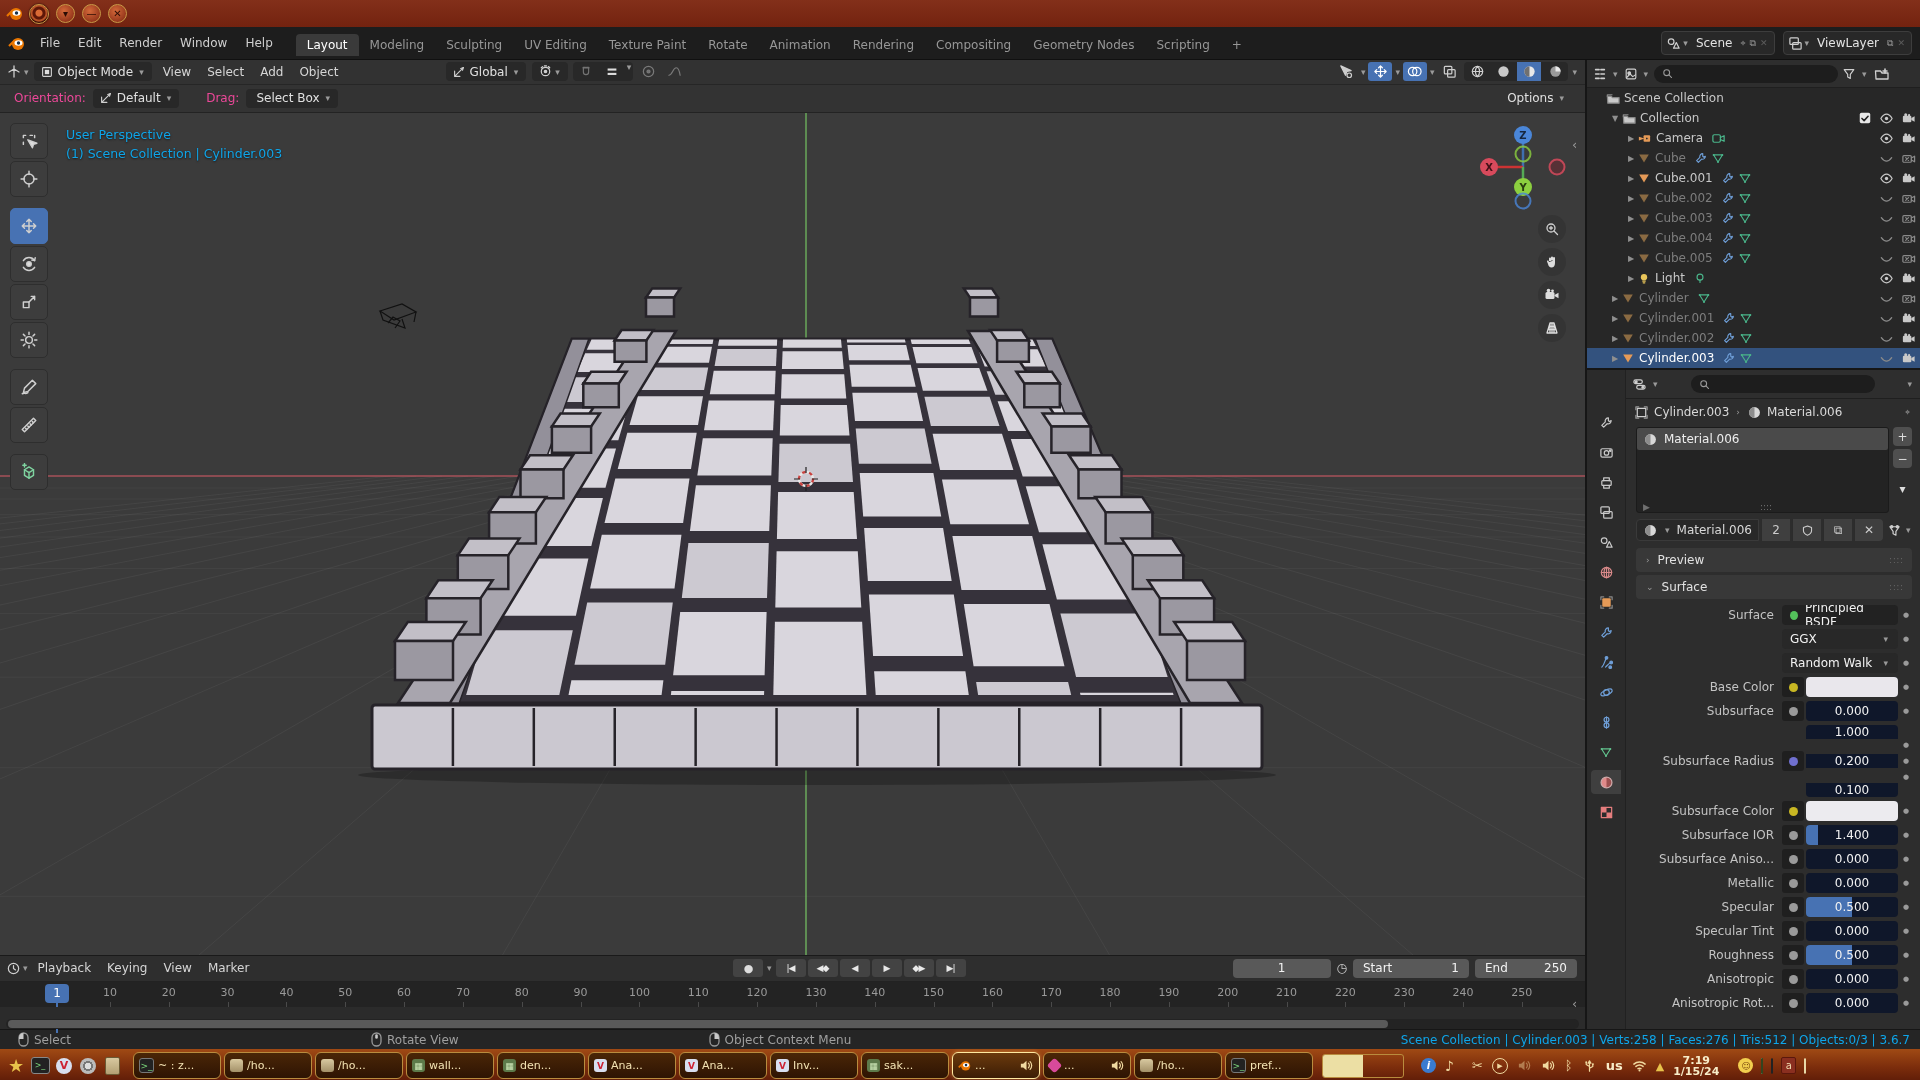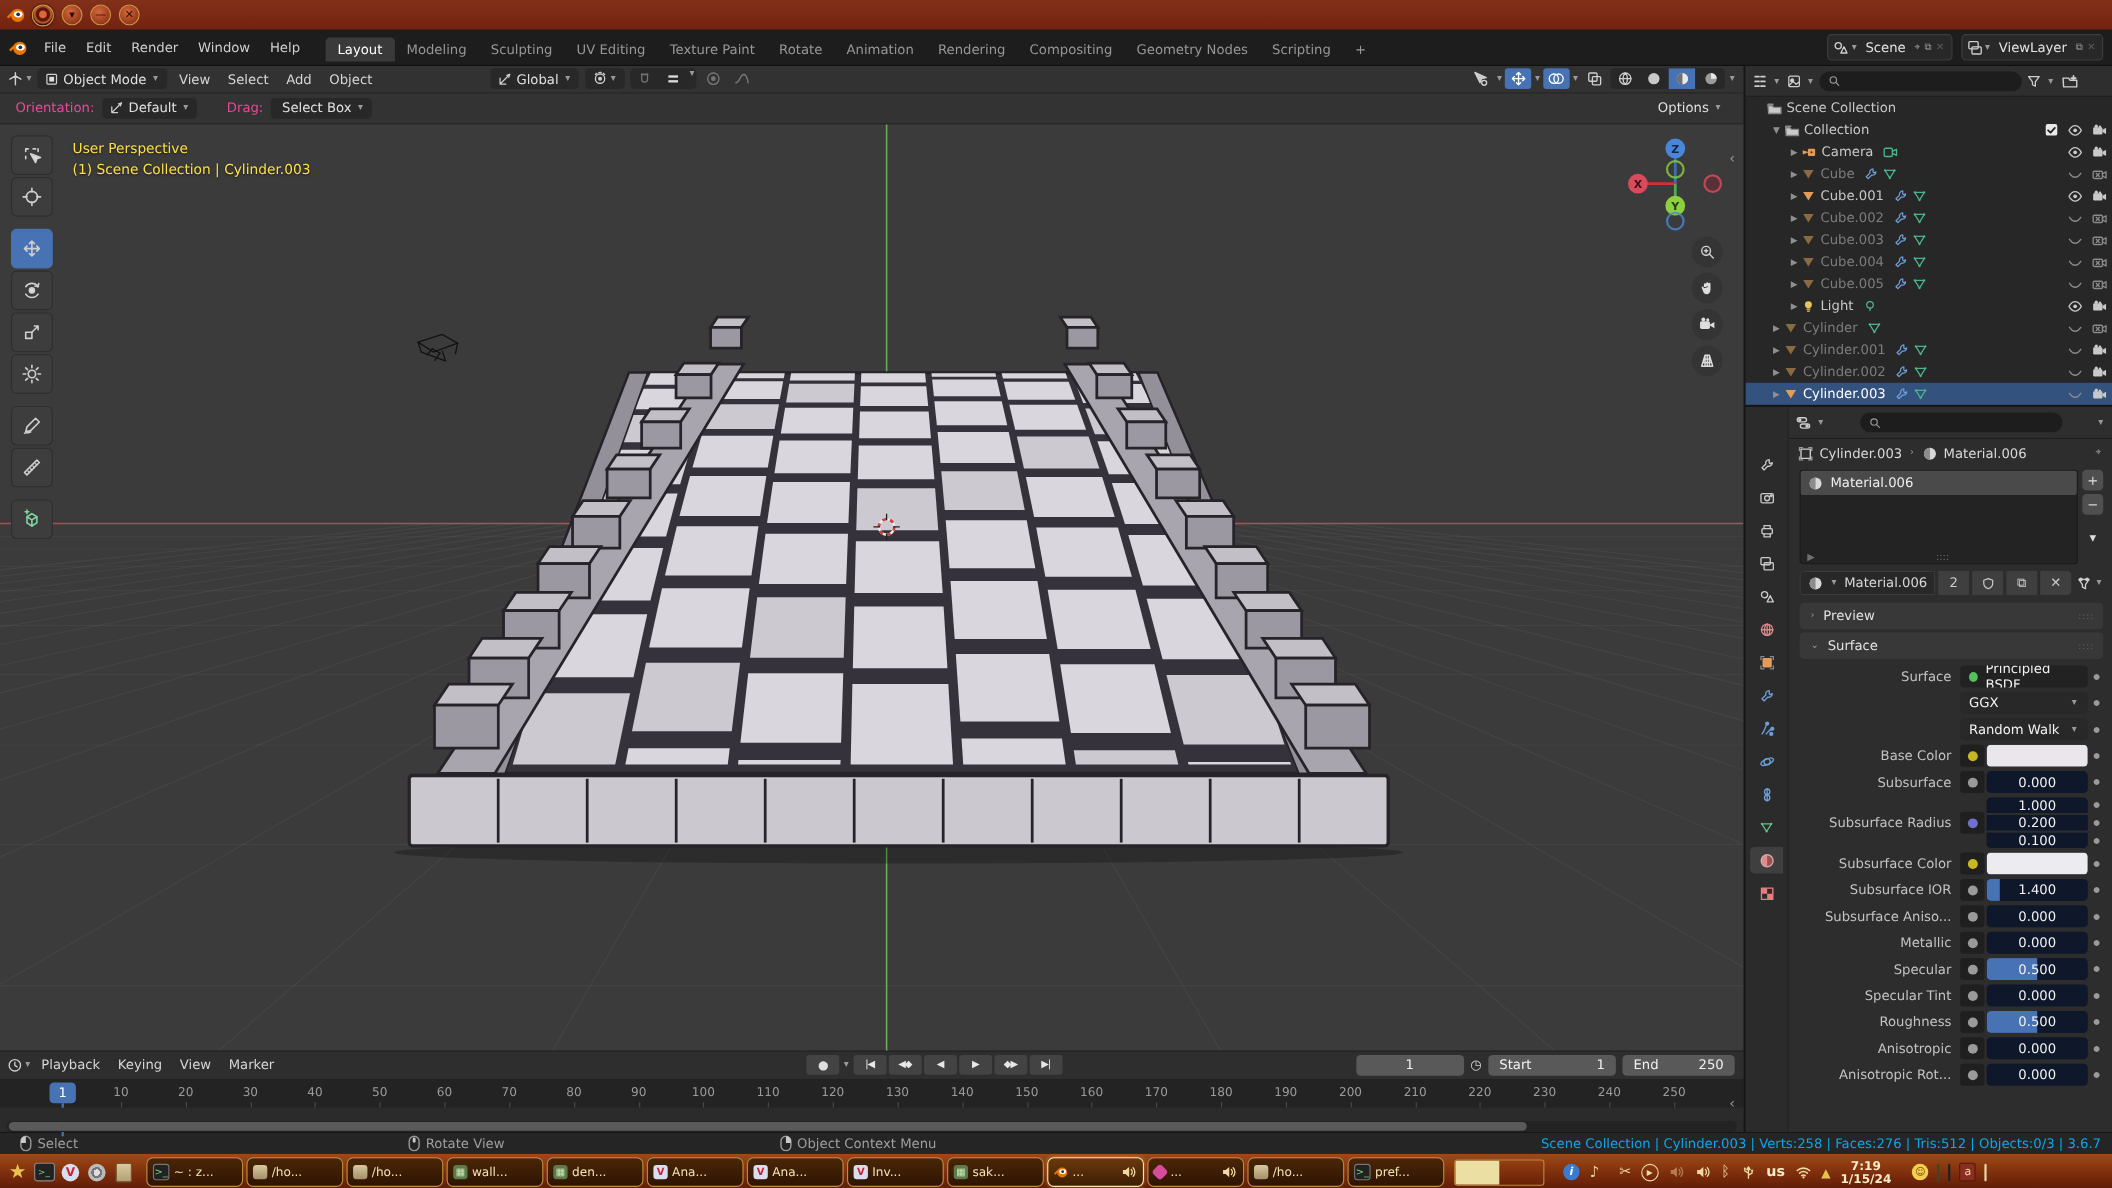--- a/index.html
+++ b/index.html
@@ -35,21 +35,21 @@
   .seg{display:flex;background:#282828;border-radius:4px;overflow:hidden;margin:0 2px;}
   .seg .tog{border-radius:0;}
   .glabel{color:#ec4899;margin:0 4px;}
   
   #workrow{display:flex;height:969px;}
   #leftcol{width:1585px;display:flex;flex-direction:column;border-right:2px solid #161616;}
   #rightcol{width:333px;display:flex;flex-direction:column;background:#2d2d2d;}
   
   #viewport{position:relative;height:845px;background:#3b3b3b;overflow:hidden;}
   #scene{position:absolute;left:0;top:0;}
-  #vp-overlay{position:absolute;left:66px;top:12px;color:#fde047;text-shadow:0 1px 2px rgba(0,0,0,.6);line-height:19px;font-size:12.5px;}
+  #vp-overlay{position:absolute;left:66px;top:12px;color:#0ea5e9;text-shadow:0 1px 2px rgba(0,0,0,.6);line-height:19px;font-size:12.5px;}
   #toolbar-col{position:absolute;left:10px;top:10px;display:flex;flex-direction:column;gap:2px;}
   .tool-btn{width:36px;height:34px;background:#3d3d3d;border:1px solid #2e2e2e;border-radius:5px;display:flex;align-items:center;justify-content:center;}
   .tool-btn.active{background:#4772b3;border-color:#4772b3;}
   .tool-gap{height:7px;}
   #nav-gizmo{position:absolute;left:1478px;top:8px;width:90px;height:92px;}
   .nav-btn{position:absolute;left:1538px;width:28px;height:28px;border-radius:50%;display:flex;align-items:center;justify-content:center;background:rgba(40,40,40,.35);color:#e0e0e0;}
   .pull-tab{position:absolute;color:#9a9a9a;font-size:13px;}
   #cursor3d{position:absolute;}
   #camera-obj{position:absolute;}
   
@@ -101,21 +101,21 @@
   .prow .plabel{width:148px;text-align:right;color:#c3c3c3;padding-right:8px;white-space:nowrap;overflow:hidden;}
   .socket{width:22px;height:20px;background:#1f1f1f;border-radius:3px;display:flex;align-items:center;justify-content:center;margin-right:2px;}
   .socket i{width:9px;height:9px;border-radius:50%;display:block;}
   .pfield{flex:1;height:20px;background:#0f172a;border-radius:4px;position:relative;display:flex;align-items:center;justify-content:center;color:#f2f2f2;overflow:hidden;}
   .pfield .fillbar{position:absolute;left:0;top:0;bottom:0;background:#4772b3;}
   .pfield .vtxt{position:relative;}
   .pfield.dropdown{background:#282828;justify-content:flex-start;padding:0 8px;}
   .pfield.dropdown .vtxt{flex:1;}
   .pfield.menubtn{background:#222222;justify-content:flex-start;padding:0 8px;gap:7px;}
   .keydot{width:16px;display:flex;justify-content:center;color:#9a9a9a;font-size:7px;}
-  .vecstack{flex:1;display:flex;flex-direction:column;gap:2px;}
+  .vecstack{flex:1;display:flex;flex-direction:column;gap:15px;}
   .vecstack .pfield{border-radius:0;}
   .vecstack .pfield:first-child{border-radius:4px 4px 0 0;}
   .vecstack .pfield:last-child{border-radius:0 0 4px 4px;}
   
   #statusbar{height:19px;background:#252525;display:flex;align-items:center;padding:0 10px;color:#9f9f9f;border-top:1px solid #161616;}
   .hint{display:flex;align-items:center;gap:5px;}
   #status-right{margin-left:auto;color:#0ea5e9;}
   
   #taskbar{height:33px;background:linear-gradient(#a04a14,#7c2d0c 55%,#5e1c08);display:flex;align-items:center;padding:0 4px;gap:3px;}
   .launch{width:24px;height:24px;display:flex;align-items:center;justify-content:center;font-size:16px;}

